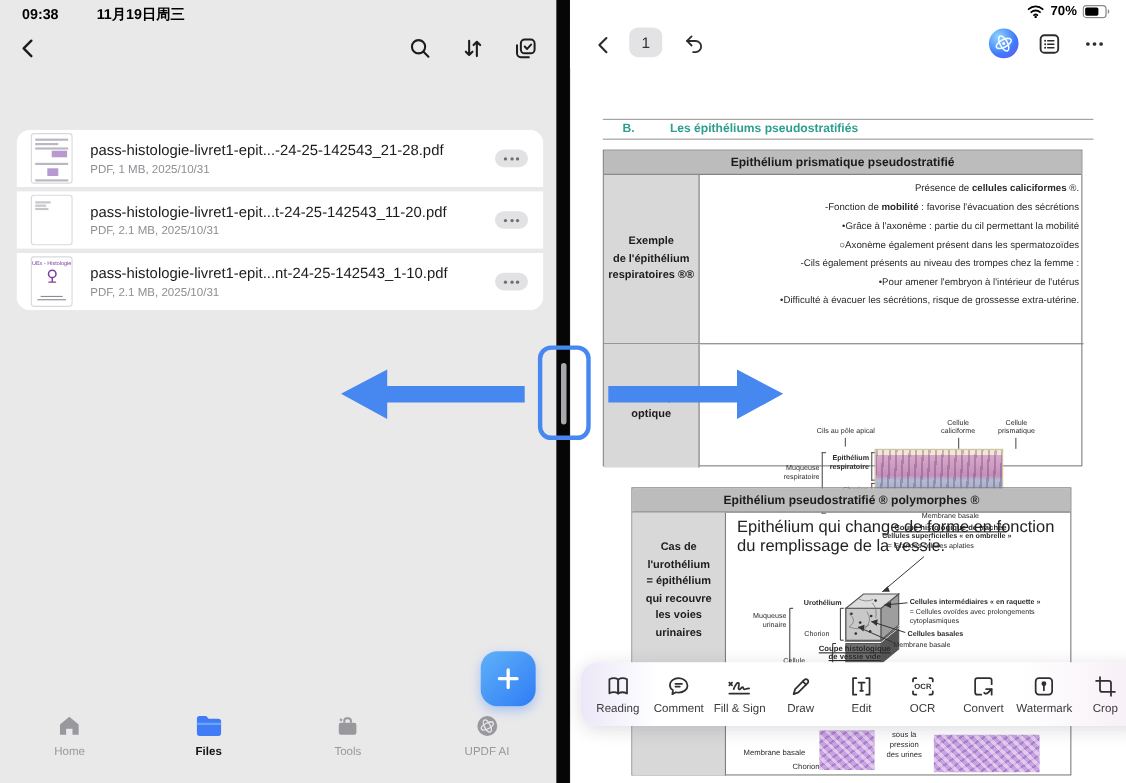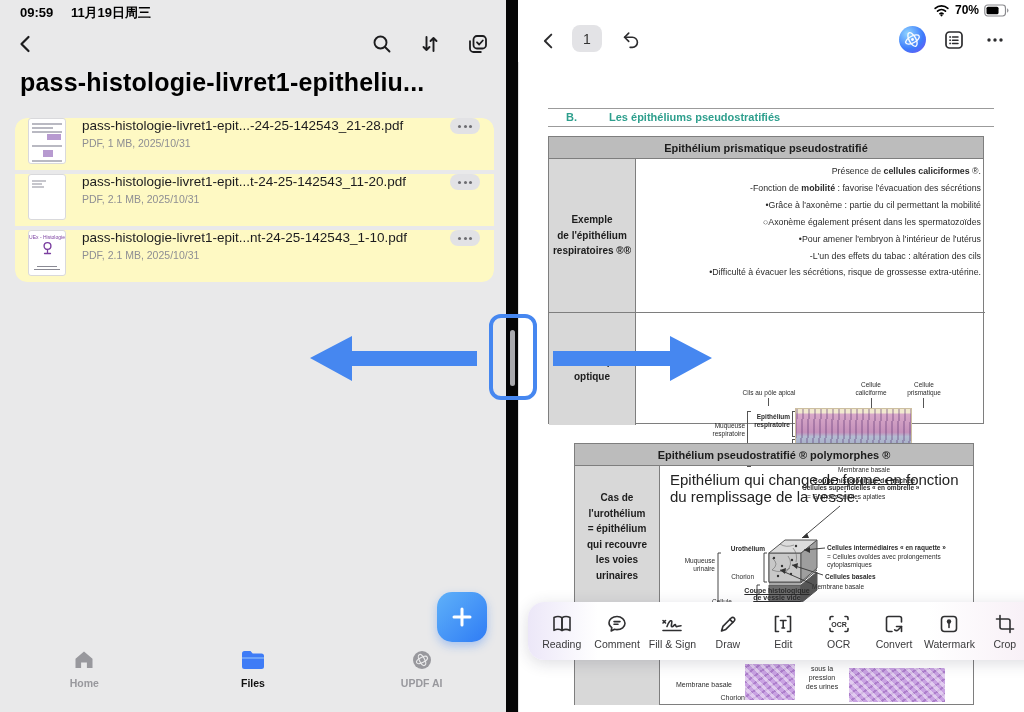--- a/index.html
+++ b/index.html
@@ -2,31 +2,31 @@
 <html style="--accent-blue: #4687f0; --teal: #2e9f8d; --folder-blue: #3f7cf6; --fab-top: #5fb1f9; --fab-bottom: #2f7cf5; --ai-purple: #7a4bf0;"><head>
 <meta charset="utf-8">
 <style>
   html,body{margin:0;padding:0;background:#222;}
   *{box-sizing:border-box;}
   .screen{position:relative;width:1024px;height:712px;overflow:hidden;
     font-family:"Liberation Sans",sans-serif;background:#000;color:#111;}
   
   .left-app{position:absolute;left:0;top:0;width:506px;height:712px;background:#e9e9ea;}
   .status-left{position:absolute;left:20px;top:4px;font-size:13px;font-weight:700;color:#000;}
-  .status-left .date{font-weight:700;margin-left:14px;}
+  .status-left .date{font-weight:700;margin-left:31px;}
   .lnav{position:absolute;left:0;top:24px;width:506px;height:38px;}
   .icon-btn{background:none;border:0;padding:0;cursor:pointer;display:inline-flex;align-items:center;justify-content:center;}
   .lnav .back{position:absolute;left:12px;top:6px;width:28px;height:28px;}
   .lnav-right{position:absolute;right:14px;top:6px;display:flex;gap:20px;}
   .lnav-right .icon-btn{width:28px;height:28px;}
   .ltitle{position:absolute;left:20px;top:68px;width:470px;font-size:25px;font-weight:700;
     letter-spacing:.2px;color:#000;margin:0;white-space:nowrap;overflow:hidden;}
   .file-list{position:absolute;left:15px;top:118px;width:479px;border-radius:12px;overflow:hidden;
     display:flex;flex-direction:column;gap:4px;}
-  .file-row{height:52px;background:#fef9c3;display:flex;align-items:flex-start;padding:0 14px 0 13px;position:relative;}
+  .file-row{height:52px;background:#ffffff;display:flex;align-items:center;padding:0 14px 0 13px;position:relative;}
   .file-row:first-child{border-radius:12px 12px 0 0;}
   .file-row:last-child{border-radius:0 0 12px 12px;}
   .thumb{width:38px;height:46px;background:#fff;border:1px solid #d9d9dc;border-radius:3px;flex:0 0 auto;
     position:relative;overflow:hidden;}
   .thumb-0 .tl{position:absolute;left:3px;right:3px;height:1.5px;background:#b9b9c2;}
   .thumb-0 .pb{position:absolute;background:#b79ad0;}
   .thumb-1 .tl{position:absolute;left:3px;height:1.5px;background:#c6c6cc;}
   .thumb-2{text-align:center;}
   .thumb-title{display:block;margin-top:3px;font-size:5px;color:#7b3fa0;line-height:6px;}
   .thumb-2 svg{margin-top:1px;}
@@ -36,21 +36,21 @@
   .finfo{font-size:10.5px;color:#8e8e93;margin-top:4px;}
   .more-btn{width:30px;height:16px;border:0;border-radius:8px;background:#e2e2e5;cursor:pointer;
     display:flex;align-items:center;justify-content:center;gap:2.5px;flex:0 0 auto;}
   .more-btn i{width:3px;height:3px;border-radius:50%;background:#6d6d72;display:block;}
   .fab{position:absolute;left:437px;top:592px;width:50px;height:50px;border:0;border-radius:15px;cursor:pointer;
     background:linear-gradient(135deg,var(--fab-top,#5fb1f9),var(--fab-bottom,#2f7cf5));
     display:flex;align-items:center;justify-content:center;box-shadow:0 4px 10px rgba(47,124,245,.35);}
   .tabbar{position:absolute;left:0;bottom:8px;width:506px;height:62px;display:flex;}
   .tab{flex:1;display:flex;flex-direction:column;align-items:center;justify-content:flex-start;cursor:pointer;padding-top:4px;}
   .tab-icon{height:28px;display:flex;align-items:center;justify-content:center;}
-  .tab-label{font-size:10.5px;color:#98989d;margin-top:3px;font-weight:bold;}
+  .tab-label{font-size:10.5px;color:#98989d;margin-top:3px;}
   .tab.active .tab-label{color:#111;font-weight:700;}
   
   .divider-bar{position:absolute;left:506px;top:0;width:12px;height:712px;background:#060606;z-index:5;}
   .divider-handle{position:absolute;left:510px;top:330px;width:5px;height:56px;border-radius:3px;background:#a9a9ad;z-index:6;}
   .hl-rect{position:absolute;left:489px;top:314px;width:48px;height:86px;border:4px solid var(--accent-blue,#4687f0);
     border-radius:12px;z-index:7;}
   .arrows{position:absolute;left:0;top:0;width:1024px;height:712px;z-index:8;pointer-events:none;}
   
   .right-app{position:absolute;left:518px;top:0;width:506px;height:712px;background:#fff;overflow:hidden;}
   .status-right{position:absolute;right:14px;top:3px;display:flex;align-items:center;gap:5px;font-size:12px;font-weight:600;color:#000;}
@@ -105,21 +105,21 @@
   .tool-icon{height:24px;display:flex;align-items:center;justify-content:center;}
   .tool-label{font-size:10.5px;color:#3a3a3c;margin-top:2px;white-space:nowrap;}
 </style>
 </head>
 <body>
 
 <div class="screen">
 
   <div class="left-app">
     <div class="status-left">
-      <span>09:59</span>
+      <span>09:38</span>
       <span class="date">11月19日周三</span>
     </div>
 
     <div class="lnav">
       <button class="icon-btn back" aria-label="back">
         <svg width="24" height="24" viewBox="0 0 24 24">
             <path d="M14.5 5l-7 7 7 7" fill="none" stroke="#1c1c1e" stroke-width="2.2" stroke-linecap="round" stroke-linejoin="round"></path>
           </svg>
       </button>
       <div class="lnav-right">
@@ -142,21 +142,20 @@
               <g fill="none" stroke="#1c1c1e" stroke-width="1.8">
                 <rect x="7.5" y="4" width="12.5" height="12.5" rx="3.5"></rect>
                 <path d="M4 8.5v8a3.5 3.5 0 0 0 3.5 3.5h8"></path>
                 <path d="M11 10.3l2.2 2.2 3.6-4" stroke-linecap="round" stroke-linejoin="round"></path>
               </g>
             </svg>
         </button>
       </div>
     </div>
 
-    <h1 class="ltitle">pass-histologie-livret1-epitheliu...</h1>
 
     <div class="file-list" id="file-list">
         <div class="file-row">
           <div class="thumb thumb-0">
             <span class="tl" style="top:4px"></span>
             <span class="tl" style="top:8px;right:12px"></span>
             <span class="tl" style="top:12px"></span>
             <span class="pb" style="left:18px;top:15px;width:14px;height:6px"></span>
             <span class="tl" style="top:26px"></span>
             <span class="pb" style="left:14px;top:31px;width:10px;height:7px"></span>
@@ -221,20 +220,30 @@
           <span class="tab-label">Home</span>
         </div>
         <div class="tab active">
           <span class="tab-icon">
             <svg width="26" height="22" viewBox="0 0 26 22">
               <path d="M2 4.5A2.5 2.5 0 0 1 4.5 2h6l2.2 2.5H21.5A2.5 2.5 0 0 1 24 7v10.5a2.5 2.5 0 0 1-2.5 2.5h-17A2.5 2.5 0 0 1 2 17.5z" fill="#3f7cf6"></path>
               <path d="M2 8h22v2H2z" fill="#6ea3f8"></path>
             </svg>
           </span>
           <span class="tab-label">Files</span>
+        </div>
+        <div class="tab">
+          <span class="tab-icon">
+            <svg width="24" height="24" viewBox="0 0 24 24">
+              <rect x="4" y="9" width="16" height="11" rx="2" fill="#98989d"></rect>
+              <path d="M9 9V7.5A2.5 2.5 0 0 1 11.5 5h1A2.5 2.5 0 0 1 15 7.5V9" fill="none" stroke="#98989d" stroke-width="1.8"></path>
+              <path d="M6 4.5l.6 1.4L8 6.5l-1.4.6L6 8.5l-.6-1.4L4 6.5l1.4-.6z" fill="#98989d"></path>
+            </svg>
+          </span>
+          <span class="tab-label">Tools</span>
         </div>
         <div class="tab">
           <span class="tab-icon">
             <svg width="24" height="24" viewBox="0 0 24 24">
               <circle cx="12" cy="12" r="9" fill="#98989d"></circle>
               <g fill="none" stroke="#e9e9ea" stroke-width="1.2">
                 <ellipse cx="12" cy="12" rx="6" ry="2.6" transform="rotate(-28 12 12)"></ellipse>
                 <ellipse cx="12" cy="12" rx="6" ry="2.6" transform="rotate(62 12 12)"></ellipse>
               </g>
             </svg>
@@ -331,22 +340,22 @@
         <div class="hsep" style="left:0;top:175px;width:436px;"></div>
         <div class="tbl-leftcol" style="top:176px;height:112px;width:87px;">
             <div class="lline">Microscopie</div>
             <div class="lline">optique</div>
           </div>
         <div class="t1-lines" id="t1-lines" style="left:96px;top:26px;width:336px;">
             <div class="pline ind0"><span>Présence de </span><span class="bold">cellules caliciformes</span><span> ®.</span></div>
             <div class="pline ind1"><span class="bullet">-</span><span>Fonction de </span><span class="bold">mobilité</span><span> : favorise l'évacuation des sécrétions</span></div>
             <div class="pline ind2"><span class="bullet">•</span><span>Grâce à l'axonème : partie du cil permettant la mobilité</span></div>
             <div class="pline ind3"><span class="bullet">○</span><span>Axonème également présent dans les spermatozoïdes</span></div>
+            <div class="pline ind1"><span class="bullet">-</span><span>Cils également présents au niveau des trompes chez la femme :</span></div>
             <div class="pline ind2"><span class="bullet">•</span><span>Pour amener l'embryon à l'intérieur de l'utérus</span></div>
-            <div class="pline ind1"><span class="bullet">-</span><span>L'un des effets du tabac : altération des cils</span></div>
             <div class="pline ind2"><span class="bullet">•</span><span>Difficulté à évacuer les sécrétions, risque de grossesse extra-utérine.</span></div>
           </div>
 
         <div class="figlbl" style="left:180px;top:252px;width:80px;">Cils au pôle apical</div>
         <div class="figlbl" style="left:300px;top:244px;width:44px;">Cellule caliciforme</div>
         <div class="figlbl" style="left:352px;top:244px;width:46px;">Cellule prismatique</div>
         <div class="conn" style="left:322px;top:261px;height:10px;"></div>
         <div class="conn" style="left:374px;top:261px;height:10px;"></div>
         <div class="conn" style="left:219px;top:261px;height:8px;"></div>
         <div class="figlbl b r" style="left:199px;top:276px;width:42px;">Epithélium respiratoire</div>

